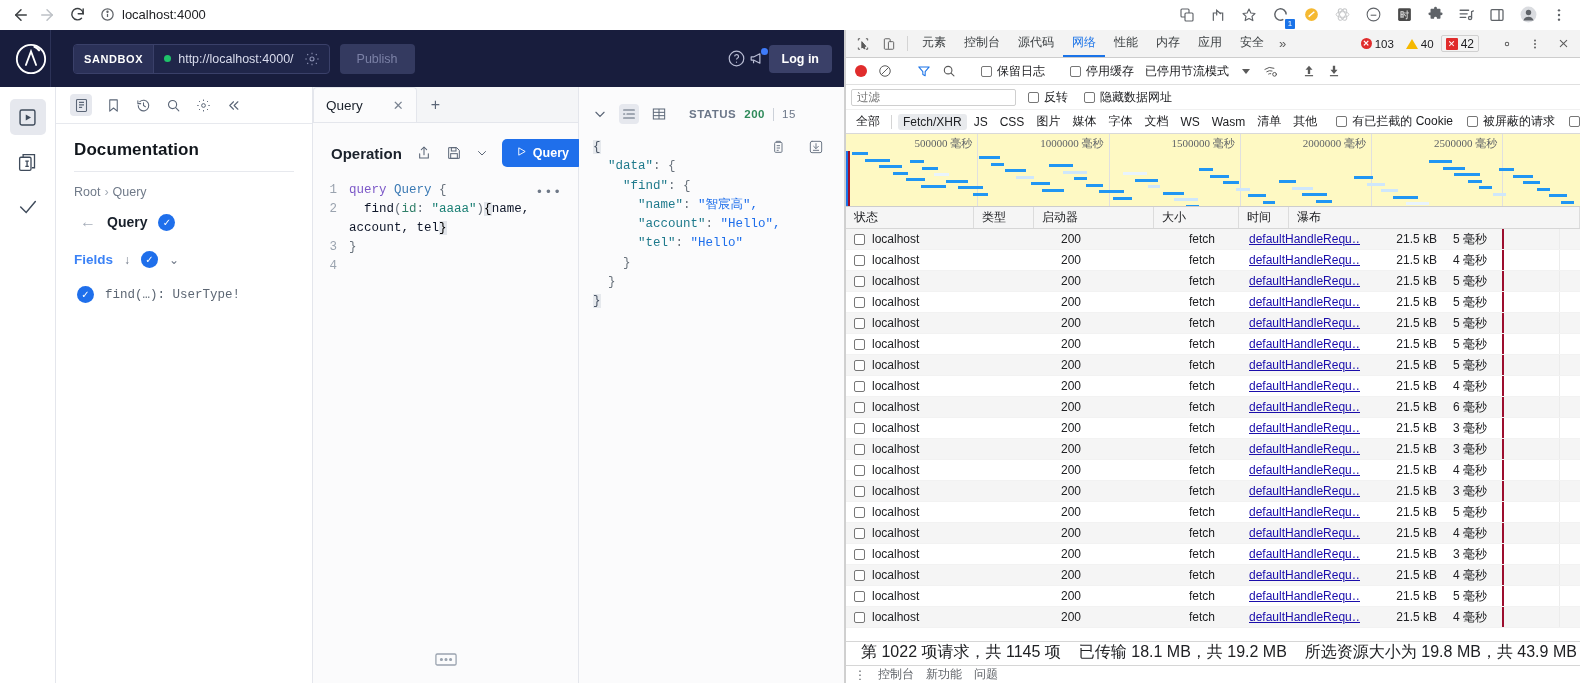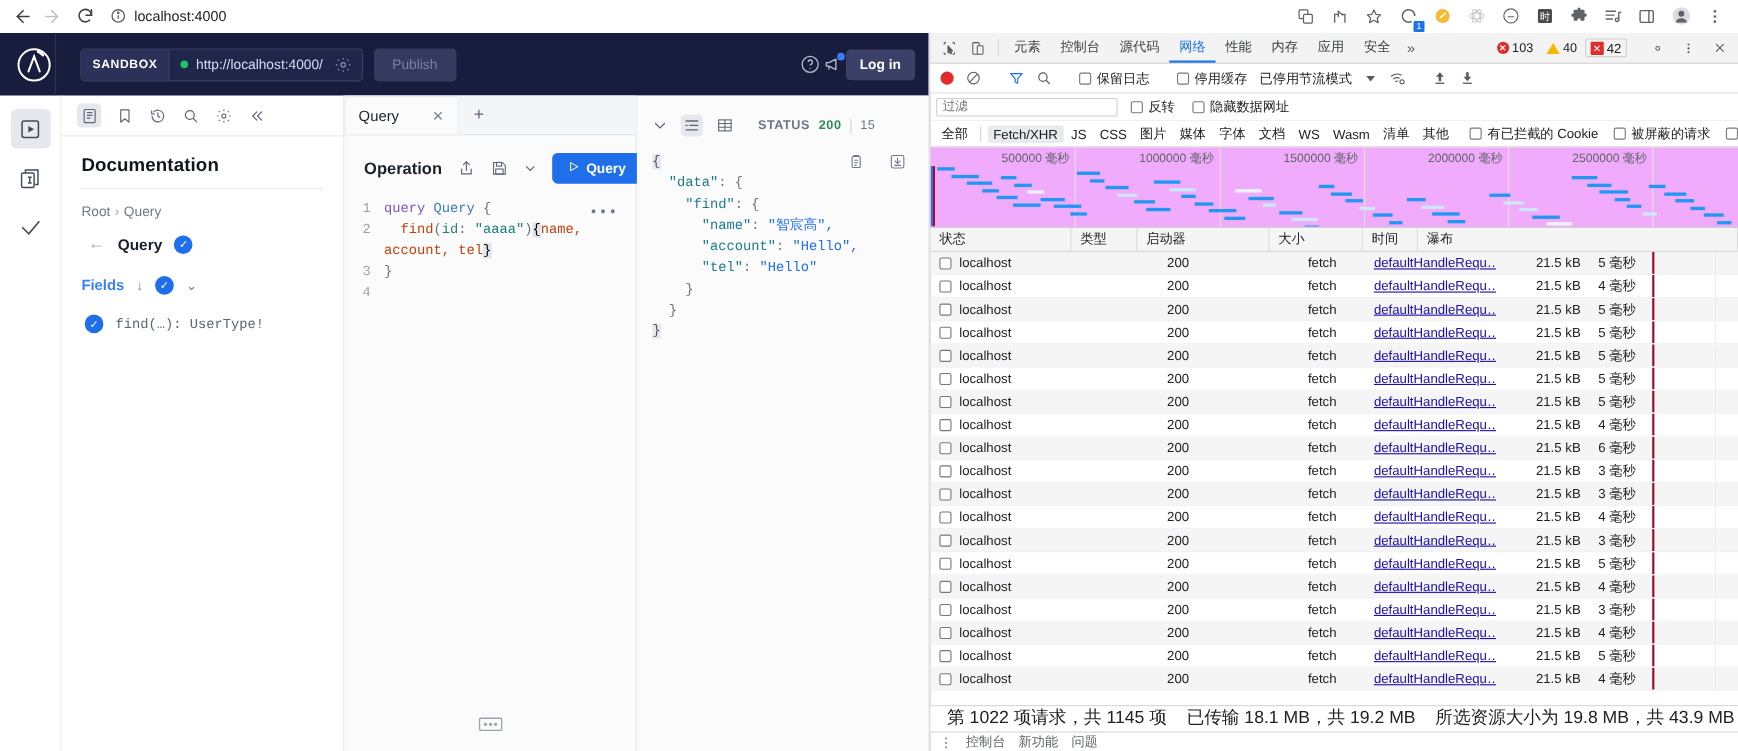--- a/index.html
+++ b/index.html
@@ -125,21 +125,21 @@
     height: 28px; padding: 0 14px; display: flex; align-items: center; gap: 6px;
     font-size: 12.5px; font-weight: bold; font-family: inherit;
   }
   .code-area { padding: 4px 10px 0 10px; font-family: "Liberation Mono", monospace; font-size: 12.5px; line-height: 19px; position: relative;}
   .code-line { display: flex; }
   .ln { width: 26px; flex: 0 0 26px; color: #9aa3af; text-align: right; padding-right: 12px; user-select: none; }
   .ctext { white-space: pre-wrap; }
   .tok-kw { color: #7c58c8; }
   .tok-name { color: #3b7ab4; }
   .tok-punc { color: #6a737d; }
-  .tok-field { color: #c2410c; }
+  .tok-field { color: #0f172a; }
   .tok-arg { color: #2f7f68; }
   .tok-str { color: #1a7f74; }
   .brace-hl { background: #e2e5ea; }
   .dots-menu { position: absolute; right: 16px; top: 6px; color: #6e7887; letter-spacing: 1px; font-size: 13px;}
   .kbd-hint { position: absolute; bottom: 12px; left: 50%; transform: translateX(-50%); color: #9aa3af; }
 
   .res-pane { flex: 1 1 0; min-width: 0; background: #fbfbfc; display: flex; flex-direction: column; position: relative; }
   .res-header { display: flex; align-items: center; gap: 12px; padding: 17px 12px 10px 14px; }
   .res-ico { color: #5b6677; display: flex; align-items: center; }
   .res-ico.active { background: #e6e8ee; border-radius: 4px; padding: 2px; }
@@ -205,21 +205,21 @@
   }
   .dt-typebar {
     height: 24px; flex: 0 0 24px; display: flex; align-items: center; gap: 1px;
     border-bottom: 1px solid #d9d9d9; padding: 0 5px; overflow: hidden; white-space: nowrap;
   }
   .type-chip { padding: 1px 5px; border-radius: 3px; color: #202124; font-size: 12px; }
   .type-chip.sel { background: #e8eaed; }
   .type-sep { width: 1px; height: 14px; background: #d4d4d4; margin: 0 4px; }
 
   
-  .overview { height: 73px; flex: 0 0 73px; position: relative; border-bottom: 1px solid #cdcdcd; background: #f0abfc; overflow: hidden;}
+  .overview { height: 73px; flex: 0 0 73px; position: relative; border-bottom: 1px solid #cdcdcd; background: #fef9c3; overflow: hidden; font-family: Liberation Serif, serif;}
   .ov-ticks { position: absolute; inset: 0; }
   .ov-tick { position: absolute; top: 0; bottom: 0; width: 1px; background: #e0e0e0; }
   .ov-tick-lbl { position: absolute; top: 2px; font-size: 11px; color: #5f6368; transform: translateX(-100%); padding-right: 5px; white-space: nowrap;}
   .ov-band { position: absolute; left: 0; top: 17px; bottom: 0; width: 4px; }
   .ov-band .b1 { position: absolute; left: 0; top: 0; bottom: 0; width: 2px; background: #1a73e8; }
   .ov-band .b2 { position: absolute; left: 2px; top: 0; bottom: 0; width: 2px; background: #9c0e2e; }
   .ov-bar { position: absolute; height: 3px; background: #2196f3; }
   .ov-bar.faint { background: #cfe7fb; }
   .ov-bar.vfaint { background: #e9f4fd; }
 

